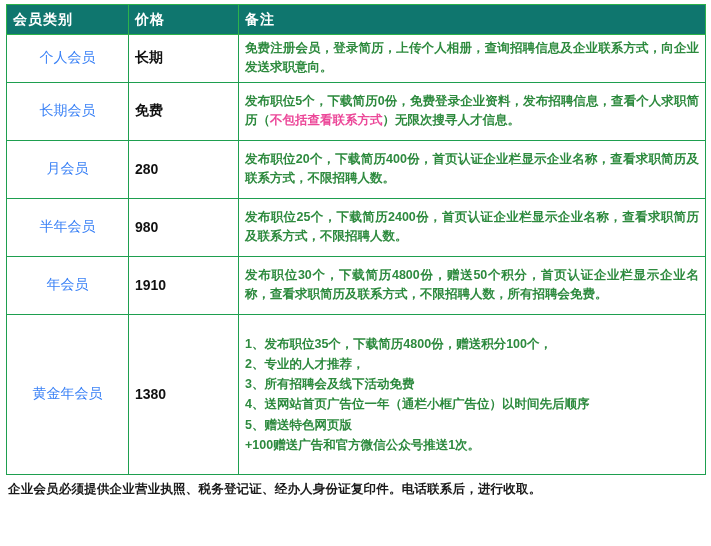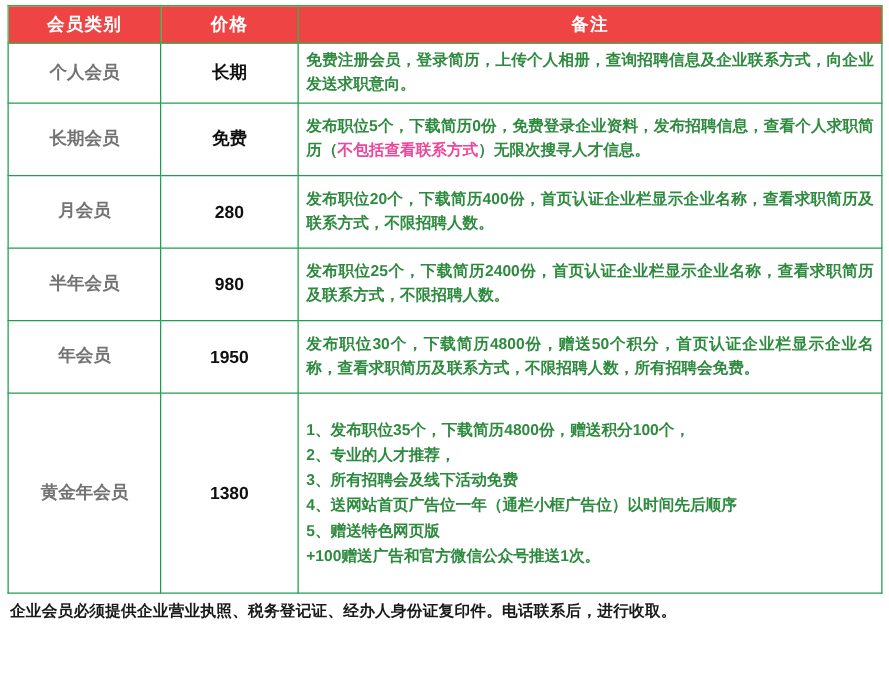--- a/index.html
+++ b/index.html
@@ -26,41 +26,40 @@
     table-layout: fixed;
   }
   table.membership th,
   table.membership td {
     border: 1px solid #1e9f4f;
     vertical-align: middle;
     padding: 4px 6px;
     box-sizing: border-box;
   }
   table.membership thead th {
-    background: #ef4444;
+    background: #0f766e;
     color: #ffffff;
     font-weight: bold;
     font-size: 14px;
-    text-align: center;
+    text-align: left;
     height: 30px;
     border: 1px solid #2cb34a;
     letter-spacing: 1px;
   }
   col.c-type { width: 122px; }
   col.c-price { width: 110px; }
   col.c-note { width: 467px; }
 
   td.type-cell {
     text-align: center;
     font-size: 14px;
-    font-weight: bold;
-    color: #737373;
+    font-weight: normal;
+    color: #3b82f6;
   }
   td.price-cell {
-    text-align: center;
     font-size: 14px;
     font-weight: bold;
     color: #111111;
   }
   td.note-cell {
     font-size: 12.5px;
     color: #2d8a3e;
     line-height: 1.55;
     text-align: justify;
     font-weight: bold;
@@ -134,21 +133,21 @@
 
 
       <tr class="r-5">
         <td class="type-cell">半年会员</td>
         <td class="price-cell">980</td>
         <td class="note-cell">发布职位25个，下载简历2400份，首页认证企业栏显示企业名称，查看求职简历及联系方式，不限招聘人数。</td>
       </tr>
 
       <tr class="r-6">
         <td class="type-cell">年会员</td>
-        <td class="price-cell">1950</td>
+        <td class="price-cell">1910</td>
         <td class="note-cell">发布职位30个，下载简历4800份，赠送50个积分，首页认证企业栏显示企业名称，查看求职简历及联系方式，不限招聘人数，所有招聘会免费。</td>
       </tr>
 
       <tr class="r-7">
         <td class="type-cell">黄金年会员</td>
         <td class="price-cell">1380</td>
         <td class="note-cell">
           <ul class="note-list">
             <li>1、发布职位35个，下载简历4800份，赠送积分100个，</li>
             <li>2、专业的人才推荐，</li>

